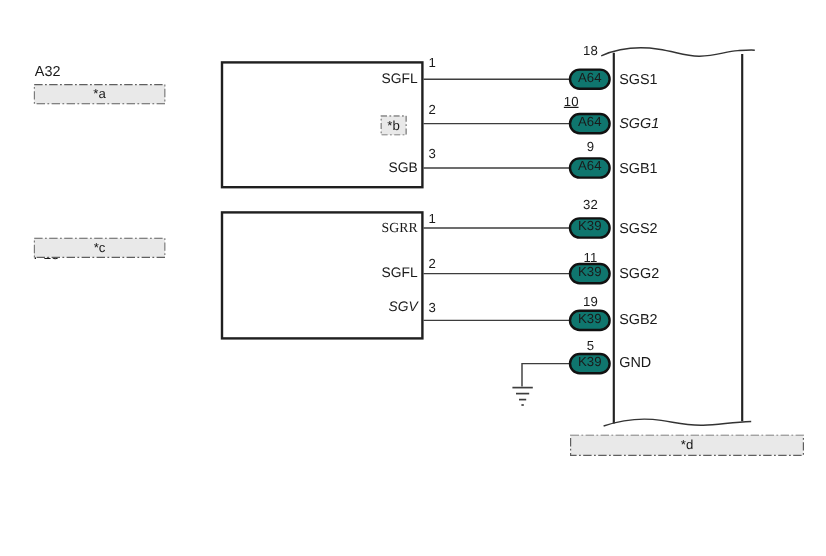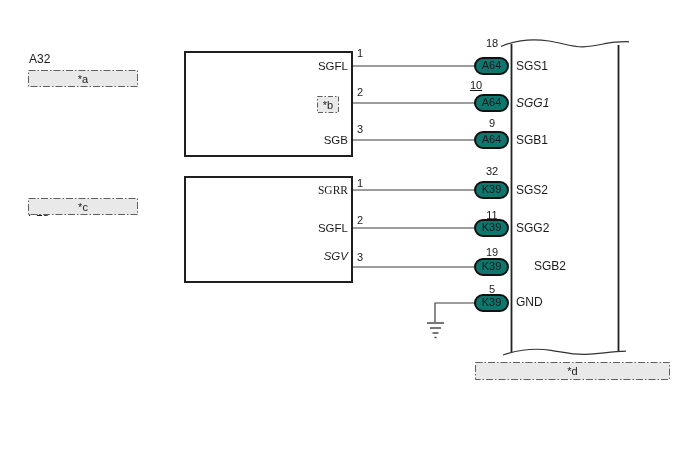--- a/index.html
+++ b/index.html
@@ -112,21 +112,21 @@
   <div class="pin-num right" style="left:472px;top:166px;">32</div>
   <div class="oval" style="left:474px;top:181px;">K39</div>
   <div class="sig-right" style="left:516px;top:183px;">SGS2</div>
 
   <div class="pin-num right" style="left:472px;top:210px;">11</div>
   <div class="oval" style="left:474px;top:219px;">K39</div>
   <div class="sig-right" style="left:516px;top:221px;text-align:center;">SGG2</div>
 
   <div class="pin-num right" style="left:472px;top:247px;">19</div>
   <div class="oval" style="left:474px;top:258px;">K39</div>
-  <div class="sig-right" style="left:534px;top:259px;">SGB2</div>
+  <div class="sig-right" style="left:516px;top:259px;">SGB2</div>
 
   <div class="pin-num right" style="left:472px;top:284px;">5</div>
   <div class="oval" style="left:474px;top:294px;">K39</div>
   <div class="sig-right" style="left:516px;top:295px;">GND</div>
 
   <div class="redact" style="left:475px;top:362px;width:195px;height:18px;">
     <svg width="195" height="18">
         <rect x="0.5" y="0.5" width="194" height="17" fill="#e9e9e9" stroke="#5f5f5f" stroke-width="1" stroke-dasharray="7 2 1.5 2"></rect>
       </svg>
     <span>*d</span>

